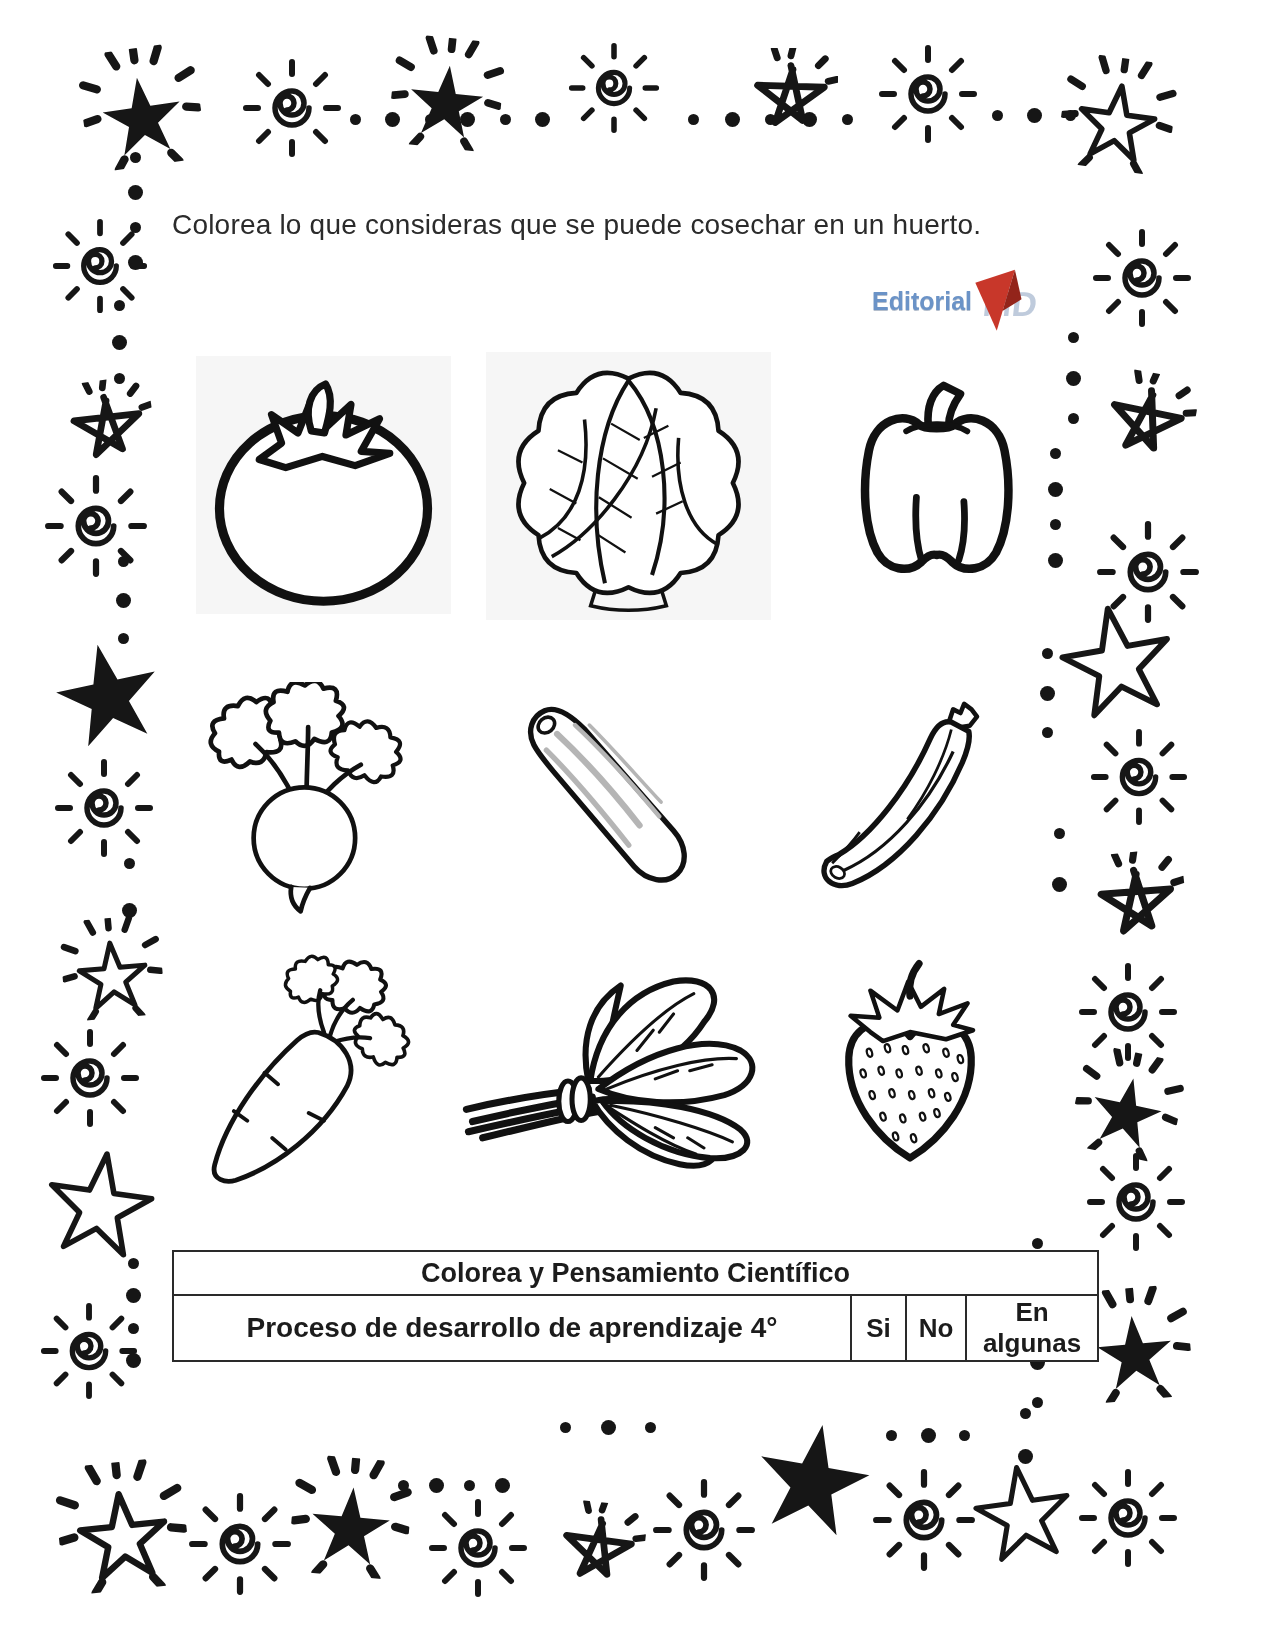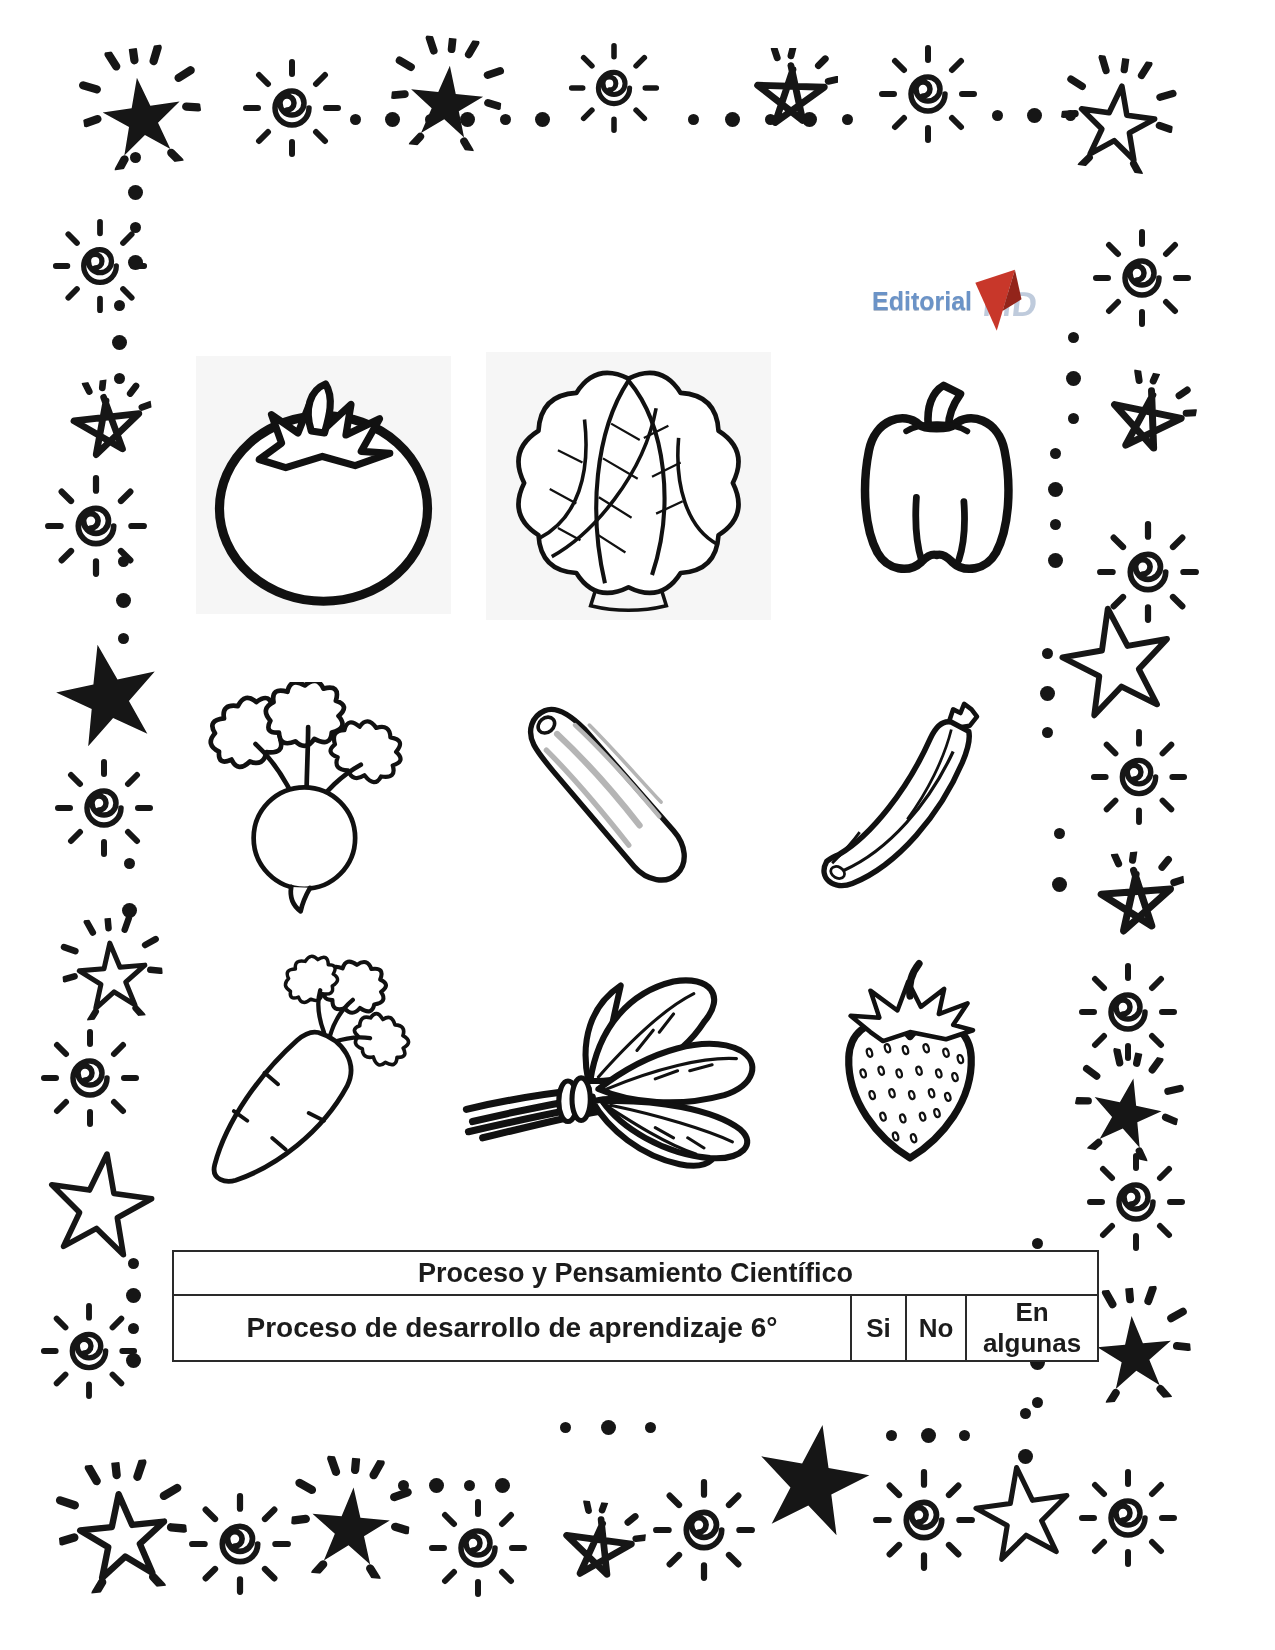--- a/index.html
+++ b/index.html
@@ -323,20 +323,21 @@
     <polygon fill="#fff" stroke="#161616" stroke-width="5" stroke-linejoin="round" points="50,5 61,39 95,39 67,60 77,92 50,72 23,92 33,60 5,39 39,39"></polygon>
   </svg>
       <svg viewBox="0 0 100 100" class="doodle" width="100" height="100" style="left: 1078px; top: 1468px;">
     <g fill="none" stroke="#161616" stroke-linecap="round">
       <path stroke-width="5.5" d="M67,50 a17,17 0 1 1 -17,-17 a12,12 0 1 1 -12,12 a7,7 0 1 1 7,7"></path>
       <path stroke-width="6" d="M50,4 l0,12 M50,84 l0,12 M4,50 l12,0 M84,50 l12,0 M17,17 l9,9 M74,74 l9,9 M17,83 l9,-9 M74,26 l9,-9"></path>
     </g>
   </svg>
     </div>
 
+  <h1 class="instruction">Colorea lo que consideras que se puede cosechar en un huerto.</h1>
 
   <div class="logo">
     <span class="logo-text">Editorial</span>
     <svg width="66" height="66" viewBox="0 0 80 80">
       <text x="18" y="58" font-size="42" font-weight="bold" fill="#bfcbdc" transform="skewX(-6)">MD</text>
       <polygon points="4,18 52,2 30,76" fill="#c8372a"></polygon>
       <polygon points="52,2 60,38 37,52" fill="#93241a"></polygon>
     </svg>
   </div>
 
@@ -488,24 +489,24 @@
 
   <table class="assess">
     <colgroup>
         <col style="width:678px">
         <col style="width:55px">
         <col style="width:60px">
         <col style="width:132px">
       </colgroup>
     <tbody>
         <tr>
-      <th class="t-title" colspan="4">Proceso y Pensamiento Científico</th>
+      <th class="t-title" colspan="4">Colorea y Pensamiento Científico</th>
     </tr>
     <tr>
-      <th class="t-process">Proceso de desarrollo de aprendizaje 6°</th>
+      <th class="t-process">Proceso de desarrollo de aprendizaje 4°</th>
       <th class="t-col">Si</th>
       <th class="t-col">No</th>
       <th class="t-col">En algunas</th>
     </tr>
   </tbody>
     </table>
 
 </div>
 
 </body></html>

